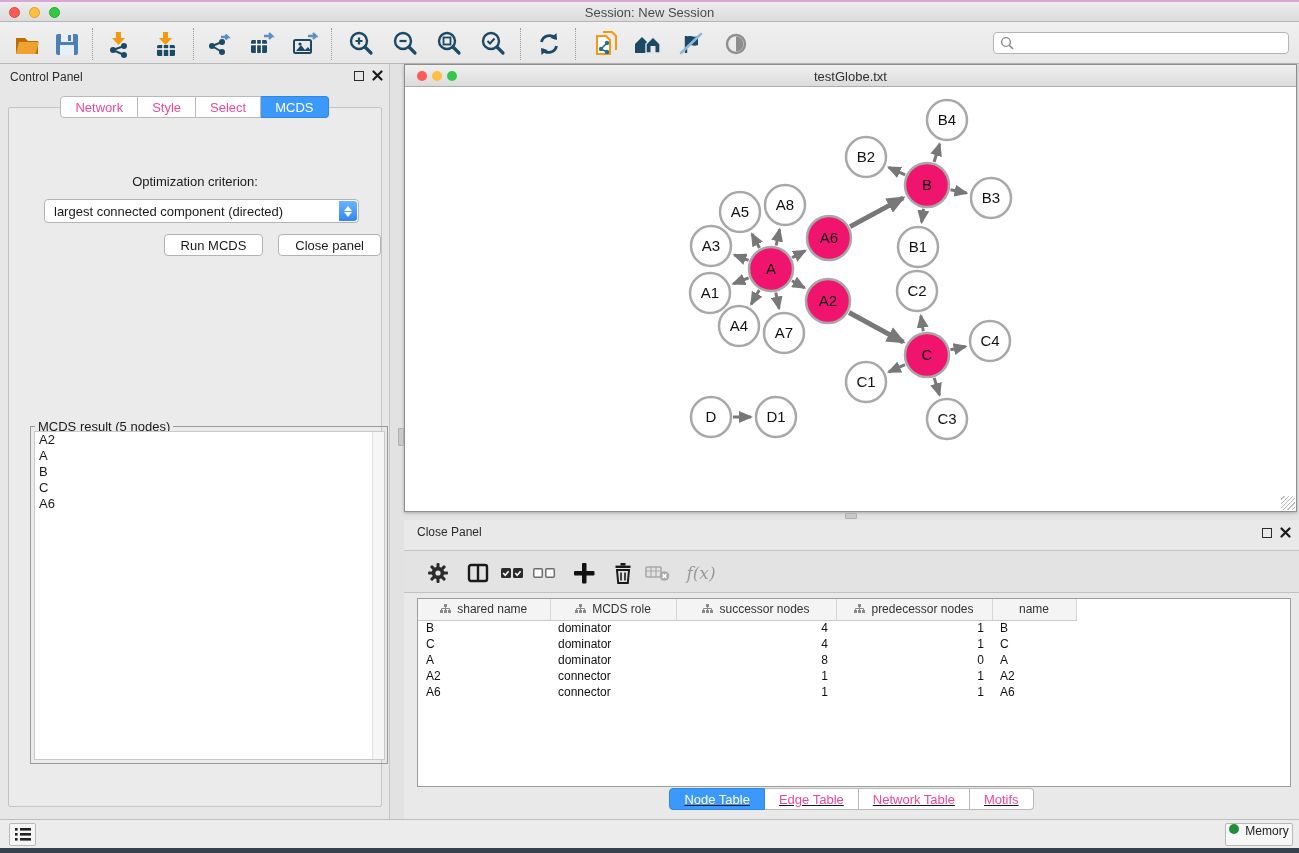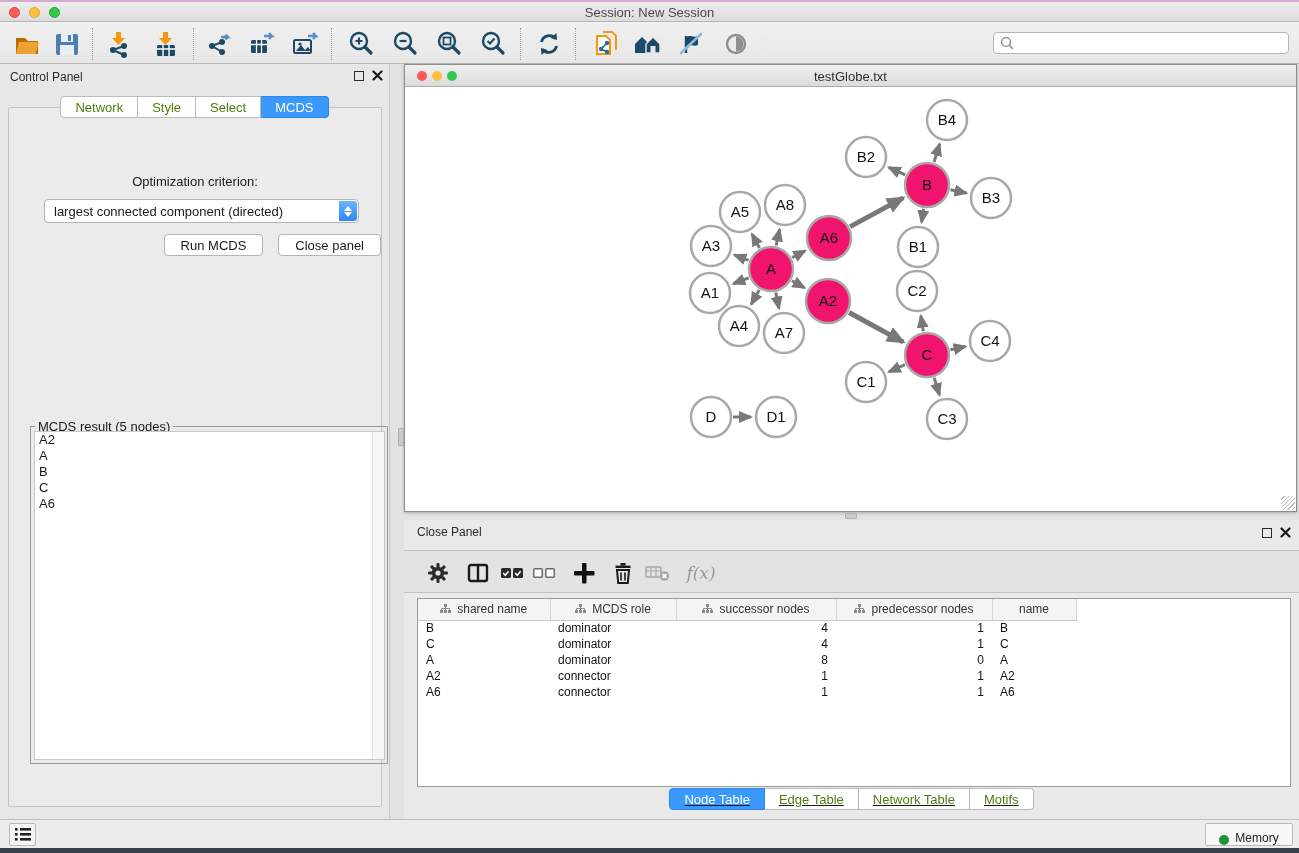--- a/index.html
+++ b/index.html
@@ -36,21 +36,21 @@
   .control-panel {
     position:absolute; left:0; top:64px; width:390px; height:755px;
     background:#e7e7e7; border-right:1px solid #c6c6c6;
   }
   .panel-header { position:absolute; left:10px; top:6px; font-size:12px; color:#2b2b2b; }
   .panel-btns { position:absolute; right:6px; top:6px; display:flex; gap:8px; align-items:center; }
   .float-box { width:10px; height:10px; border:1.6px solid #2b2b2b; display:inline-block; }
   .seg-tabs { position:absolute; left:0; top:32px; width:100%; display:flex; justify-content:center; z-index:3; }
   .seg-tab {
     height:22px; padding:0 14px; background:#fff; border:1px solid #b9b9b9; border-left:none;
-    font-size:13px; color:#4d7c0f; display:flex; align-items:center; cursor:default;
+    font-size:13px; color:#ec4899; display:flex; align-items:center; cursor:default;
   }
   .seg-tab:first-child { border-left:1px solid #b9b9b9; border-radius:4px 0 0 4px; }
   .seg-tab:last-child  { border-radius:0 4px 4px 0; }
   .seg-tab.active { background:#3b99fc; border-color:#2e86e8; color:#fff; }
   .cp-inner {
     position:absolute; left:8px; top:43px; width:374px; height:700px;
     background:#ebebeb; border:1px solid #c4c4c4; border-radius:2px;
   }
   .opt-label { position:absolute; left:0; width:100%; top:66px; text-align:center; font-size:13px; color:#1a1a1a; }
   .dropdown {
@@ -130,23 +130,23 @@
   .statusbar {
     position:absolute; left:0; top:819px; width:100%; height:29px;
     background:#ececec; border-top:1px solid #bdbdbd;
   }
   .status-left-btn {
     position:absolute; left:9px; top:3px; width:27px; height:23px;
     background:#f5f5f5; border:1px solid #b8b8b8; border-radius:2px;
     display:flex; align-items:center; justify-content:center;
   }
   .memory-btn {
-    position:absolute; right:6px; top:3px; width:88px; height:23px;
+    position:absolute; right:6px; top:3px; width:68px; height:23px;
     background:#f7f7f7; border:1px solid #b8b8b8; border-radius:2px;
-    display:flex; align-items:flex-end; justify-content:center; gap:6px; font-size:12px; color:#222;
+    display:flex; align-items:flex-start; justify-content:center; gap:6px; font-size:12px; color:#222;
   }
   .mem-dot { width:10px; height:10px; border-radius:50%; background:#1f8f3a; }
   .bottom-strip { position:absolute; left:0; top:848px; width:100%; height:5px; background:#37404d; }
   svg { display:block; }
 </style>
 </head>
 <body>
 
 <div id="stage">
 

